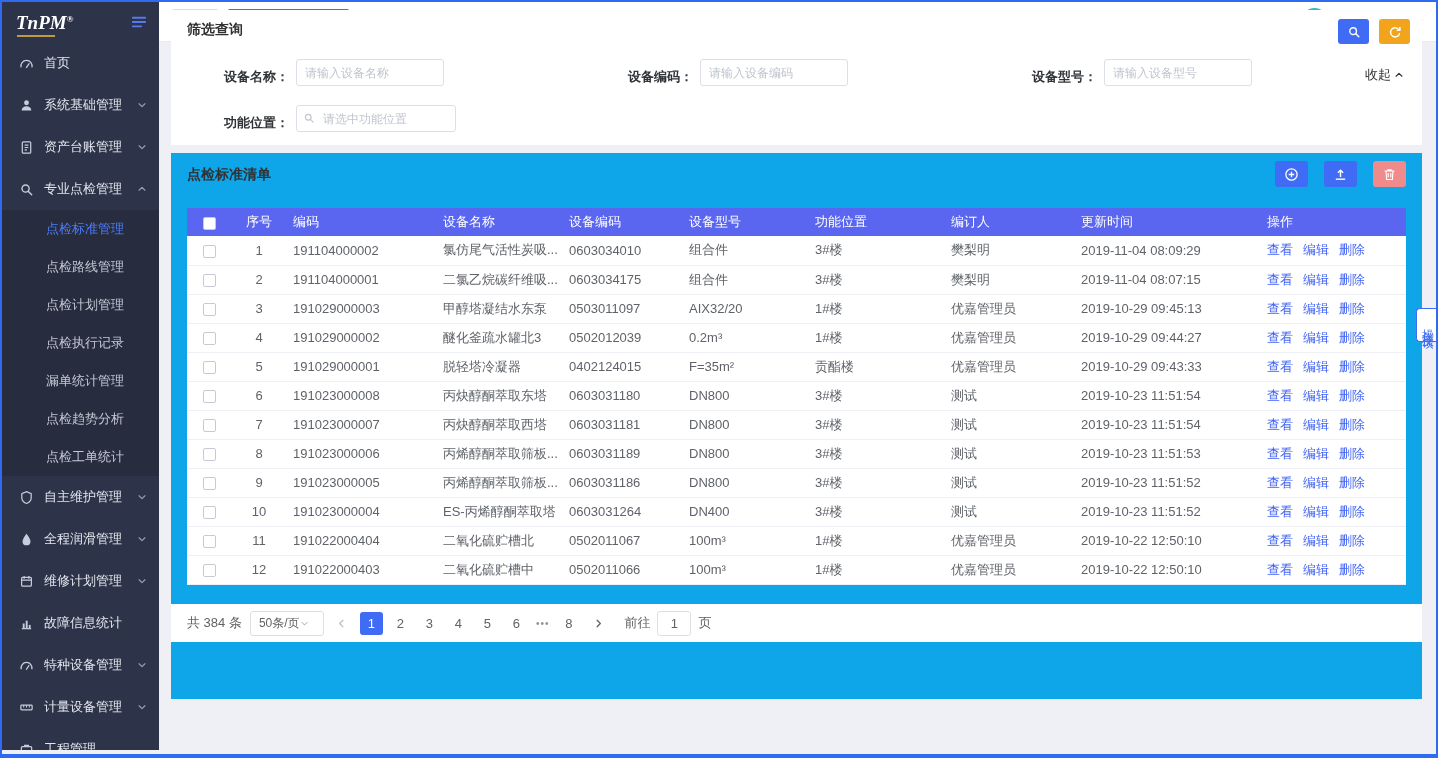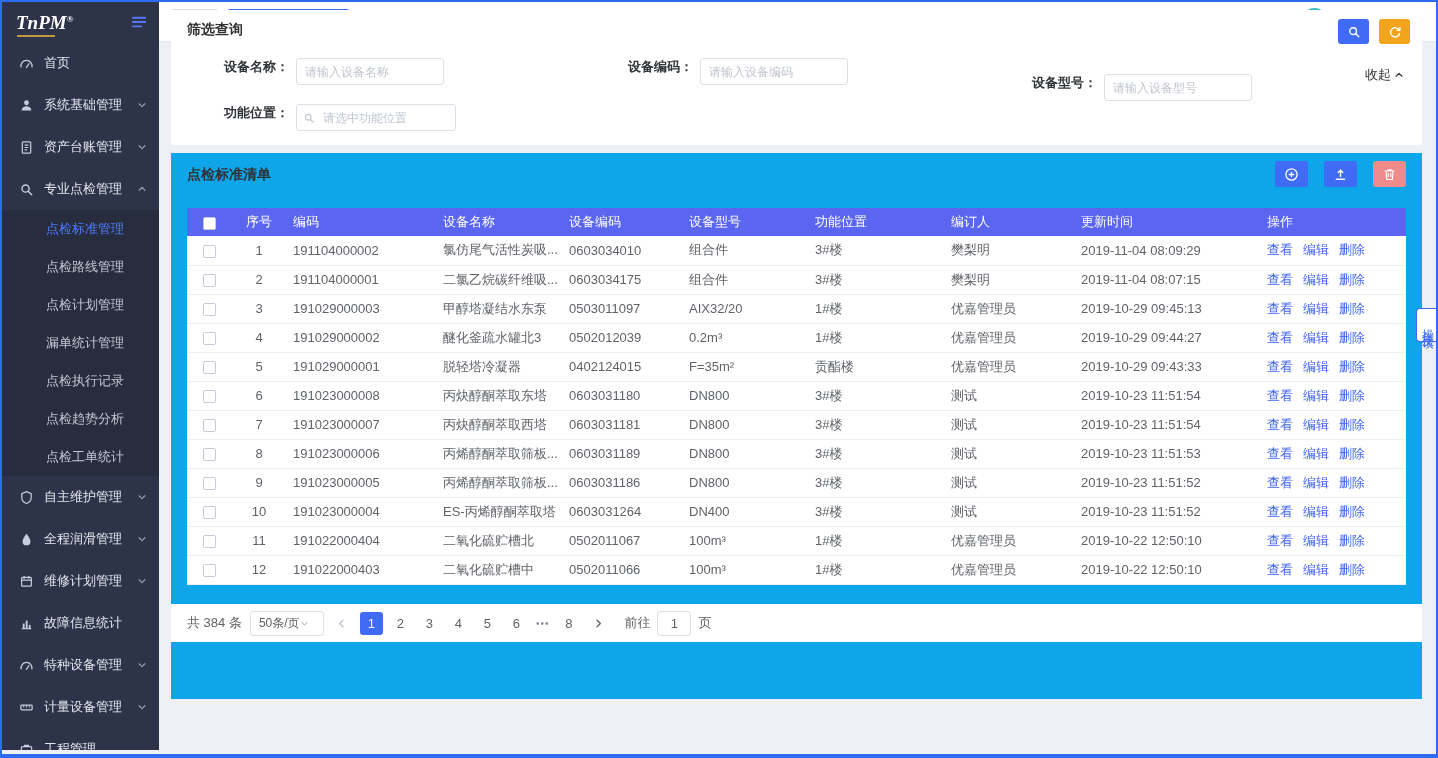--- a/index.html
+++ b/index.html
@@ -44,21 +44,21 @@
   .user-chev { width:11px; height:11px; color:#5f6470; cursor:pointer; }
 
   
   .filter-card { position:absolute; top:8px; left:12px; right:14px; height:135px; background:#fff; }
   .filter-head { position:absolute; top:11px; left:16px; font-size:14px; font-weight:700; color:#303133; }
   .filter-btns { position:absolute; top:9px; right:12px; display:flex; gap:10px; }
   .sq-btn { width:31px; height:25px; border:none; border-radius:3px; display:flex; align-items:center; justify-content:center; color:#fff; cursor:pointer; padding:0; }
   .sq-btn .ic { width:14px; height:14px; }
   .sq-btn.search { background:#3f6bf5; }
   .sq-btn.refresh { background:#f2a51c; }
-  .fg { position:absolute; display:flex; align-items:flex-start; height:28px; }
+  .fg { position:absolute; display:flex; align-items:flex-end; height:28px; }
   .fg label { width:110px; text-align:right; font-size:13px; font-weight:700; color:#313439; flex:none; }
   .fg .inp { margin-left:7px; width:148px; height:27px; border:1px solid #dcdfe6; border-radius:3px; font-size:12px; color:#606266; padding:0 8px; font-family:inherit; outline:none; }
   .fg .inp::placeholder { color:#bfc4ce; }
   .fg.with-icon .inp { padding-left:26px; width:160px; }
   .fg .inp-ic { position:absolute; left:124px; top:8px; width:12px; height:12px; color:#c0c4cc; pointer-events:none; }
   .collapse-link { position:absolute; top:56px; right:18px; display:flex; align-items:center; gap:3px; font-size:13px; color:#303133; cursor:pointer; }
   .collapse-link .chev { width:10px; height:10px; }
 
   
   .table-card { position:absolute; top:151px; left:12px; right:14px; height:546px; background:#0ea5e9; }
@@ -153,22 +153,22 @@
         <span class="chev">
           <svg viewBox="0 0 12 12">
             <path d="M2.5 7.5 6 4l3.5 3.5" fill="none" stroke="currentColor" stroke-width="1.4" stroke-linecap="round" stroke-linejoin="round"></path>
           </svg>
         </span>
       </div>
       <div class="submenu">
         <div class="submenu-item active">点检标准管理</div>
         <div class="submenu-item">点检路线管理</div>
         <div class="submenu-item">点检计划管理</div>
+        <div class="submenu-item">点检执行记录</div>
         <div class="submenu-item">漏单统计管理</div>
-        <div class="submenu-item">点检执行记录</div>
         <div class="submenu-item">点检趋势分析</div>
         <div class="submenu-item">点检工单统计</div>
       </div>
       <div class="menu-item">
         <span class="ic">
           <svg viewBox="0 0 16 16">
             <path d="M8 1.8 13 3.8v4.4c0 3-2 5-5 6.2-3-1.2-5-3.2-5-6.2V3.8z" fill="none" stroke="currentColor" stroke-width="1.3"></path>
           </svg>
         </span>
         <span class="lbl">自主维护管理</span>
@@ -317,21 +317,21 @@
     </div>
     <div id="filter-fields">
         <div class="fg" style="top:48px;left:8px">
           <label>设备名称：</label>
           <input class="inp" type="text" placeholder="请输入设备名称" style="">
         </div>
         <div class="fg" style="top:48px;left:412px">
           <label>设备编码：</label>
           <input class="inp" type="text" placeholder="请输入设备编码" style="">
         </div>
-        <div class="fg" style="top:64px;left:816px">
+        <div class="fg" style="top:48px;left:816px">
           <label>设备型号：</label>
           <input class="inp" type="text" placeholder="请输入设备型号" style="">
         </div>
         <div class="fg with-icon" style="top:94px;left:8px">
           <label>功能位置：</label>
           <input class="inp" type="text" placeholder="请选中功能位置" style="">
           <span class="inp-ic">
             <svg viewBox="0 0 16 16">
               <circle cx="7" cy="7" r="3.8" fill="none" stroke="currentColor" stroke-width="1.5"></circle>
               <path d="M9.8 9.8 13.5 13.5" stroke="currentColor" stroke-width="1.6" stroke-linecap="round"></path>

